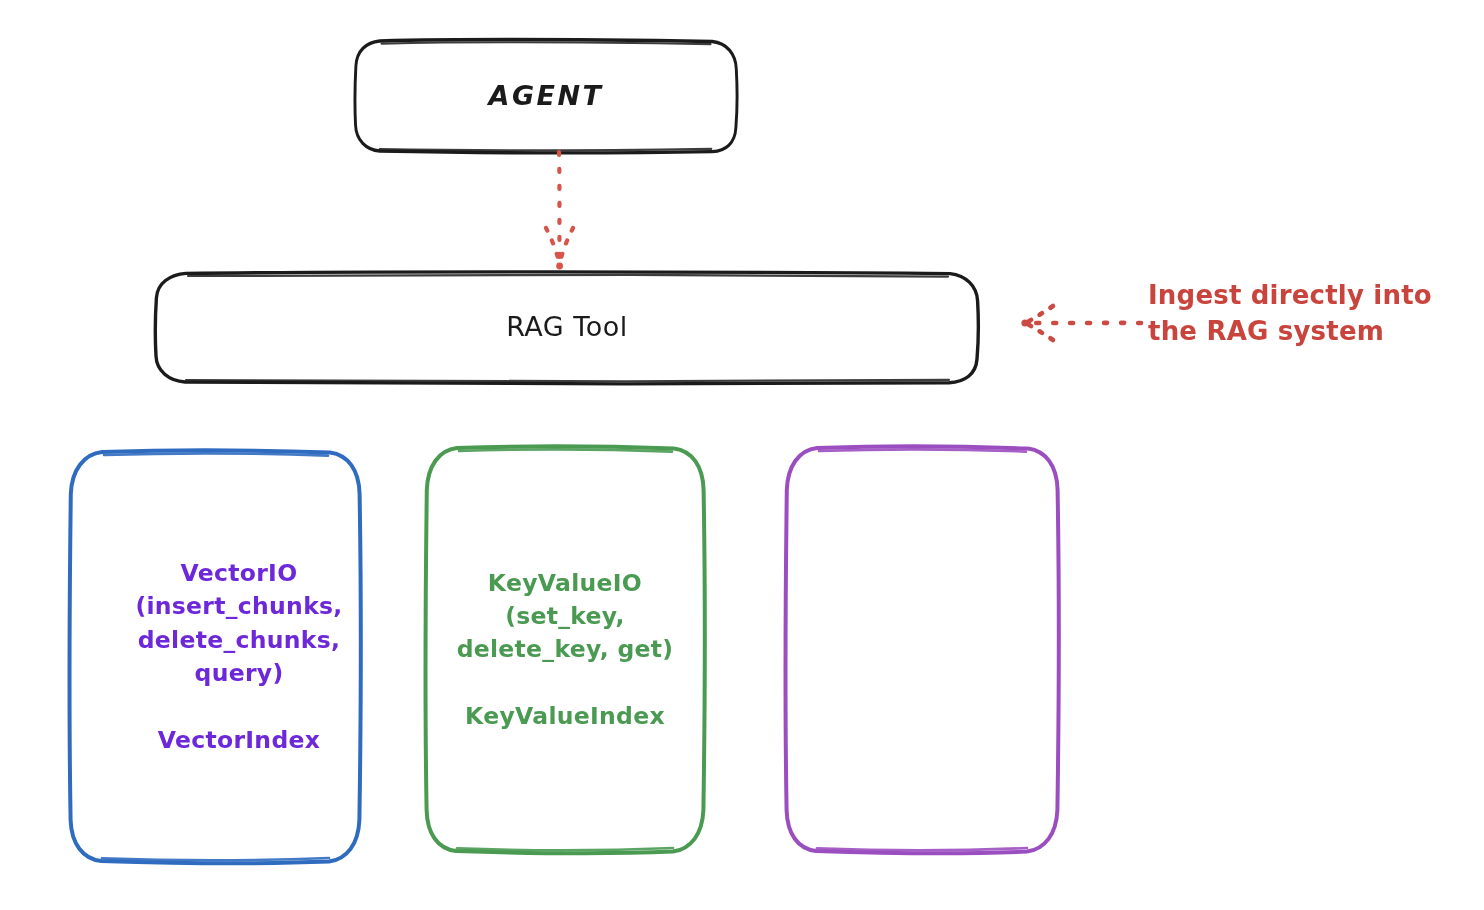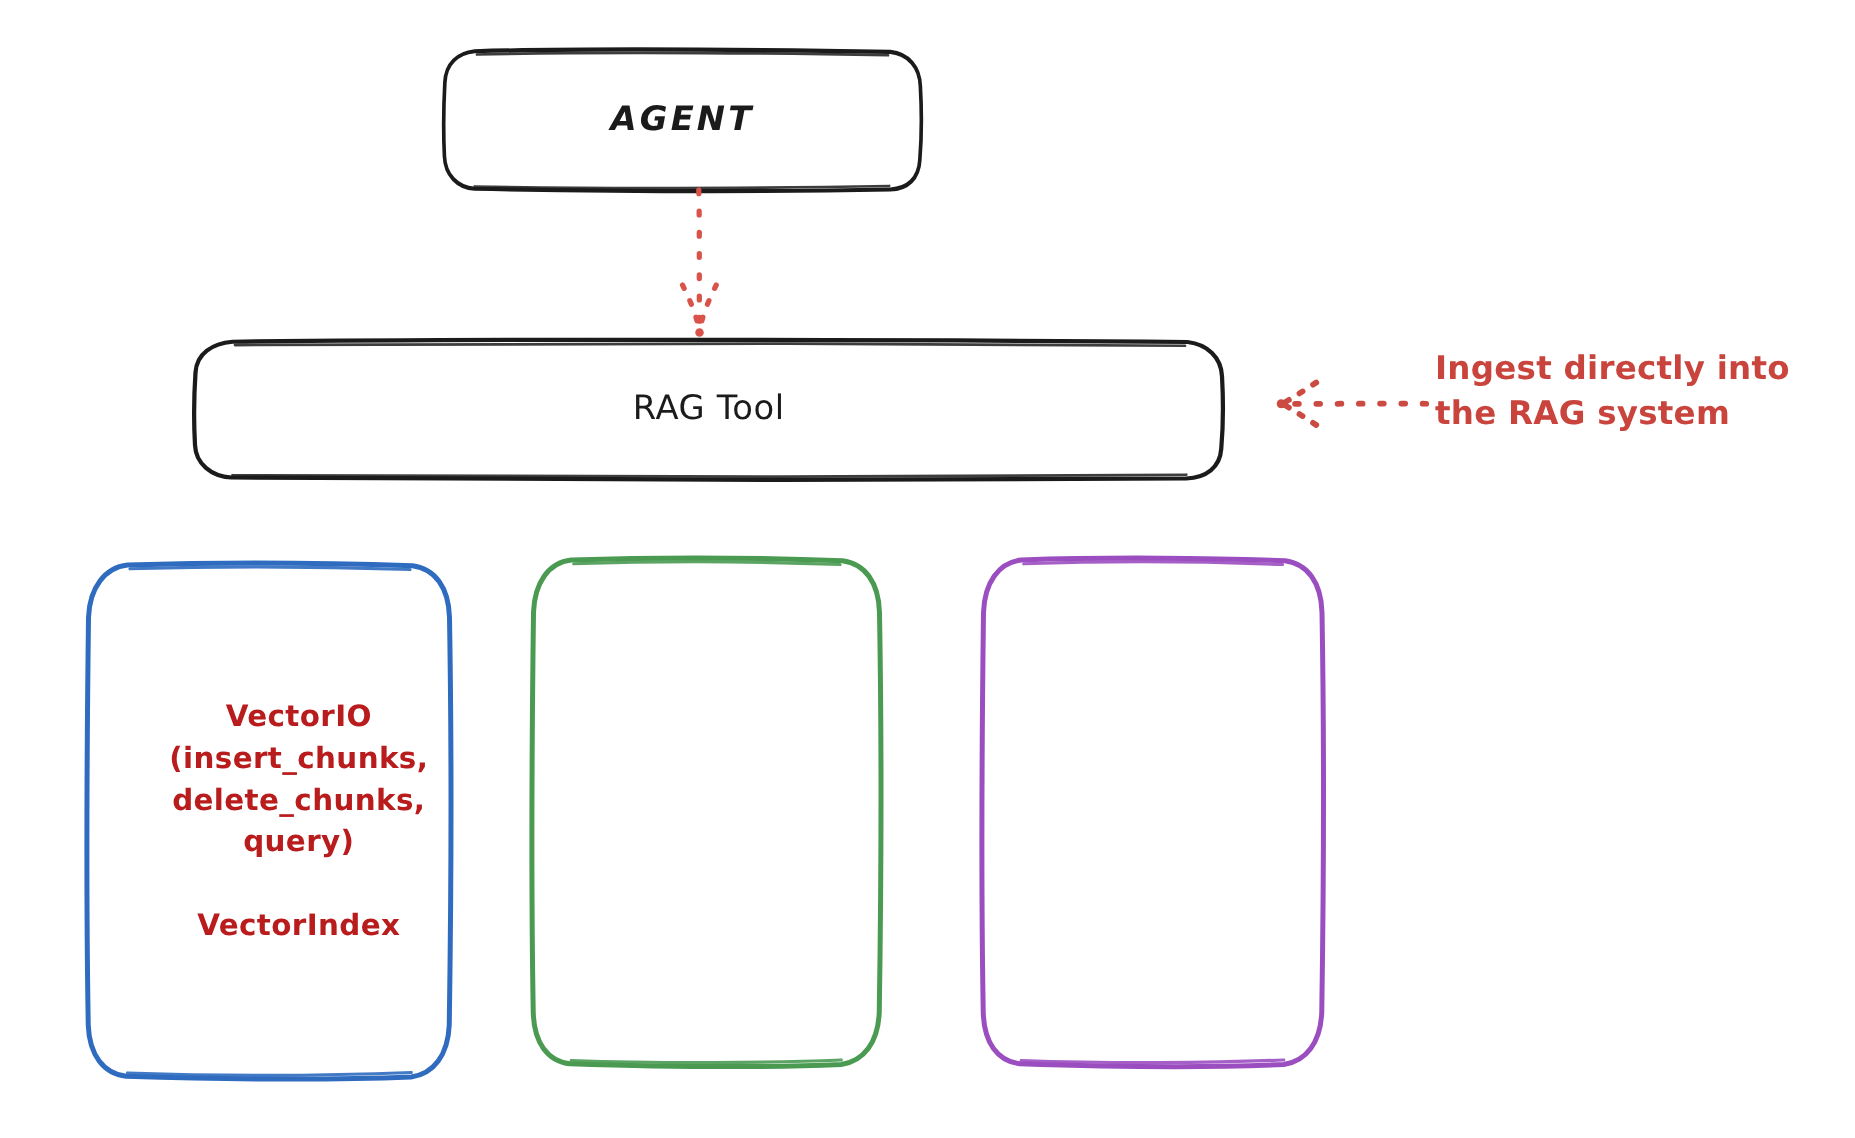--- a/index.html
+++ b/index.html
@@ -88,21 +88,21 @@
     line-height: 1.42;
     padding: 0 6px;
   }
 
   #vector-io-node {
     left: 68px;
     top: 448px;
     width: 294px;
     height: 418px;
   }
-  #vector-io-node .node-label { color: #b91c1c; margin-left: 48px; }
+  #vector-io-node .node-label { color: #6d28d9; margin-left: 48px; }
 
   #key-value-io-node {
     left: 424px;
     top: 444px;
     width: 282px;
     height: 412px;
   }
   #key-value-io-node .node-label { color: #4a9a52; }
 
   #relational-io-node {
@@ -213,20 +213,25 @@
 
   <div class="node provider-node" id="key-value-io-node">
     <svg class="node-svg" viewBox="0 0 282 412" preserveAspectRatio="none">
       <path d="M33,4 C105,1.5 192,2.4 250,4.6 C268,7 279,22 279.6,46
                C281.2,138 280.8,276 279.4,366 C278.4,390 267,405 249,407.6
                C192,410 105,409.4 32,407 C14,405 3.2,390 2.6,366
                C1,276 1.6,140 2.8,46 C3.6,22 15,6 33,4 Z" fill="#ffffff" stroke="#4a9a52" stroke-width="4" stroke-linecap="round" stroke-linejoin="round"></path>
       <path d="M35,7 C106,4.6 190,5.4 248,7.6" fill="none" stroke="#4a9a52" stroke-width="2.6" stroke-linecap="round" opacity="0.9"></path>
       <path d="M33,404.4 C106,407 192,406.4 249,404" fill="none" stroke="#4a9a52" stroke-width="2.6" stroke-linecap="round" opacity="0.9"></path>
     </svg>
+    <div class="node-label">KeyValueIO
+(set_key,
+delete_key, get)
+
+KeyValueIndex</div>
   </div>
 
   <div class="node provider-node" id="relational-io-node">
     <svg class="node-svg" viewBox="0 0 276 412" preserveAspectRatio="none">
       <path d="M33,4 C103,1.5 188,2.4 244,4.6 C262,7 273,22 273.6,46
                C275.2,138 274.8,276 273.4,366 C272.4,390 261,405 243,407.6
                C188,410 103,409.4 32,407 C14,405 3.2,390 2.6,366
                C1,276 1.6,140 2.8,46 C3.6,22 15,6 33,4 Z" fill="#ffffff" stroke="#9b4ec0" stroke-width="4" stroke-linecap="round" stroke-linejoin="round"></path>
       <path d="M35,7 C104,4.6 186,5.4 242,7.6" fill="none" stroke="#9b4ec0" stroke-width="2.6" stroke-linecap="round" opacity="0.9"></path>
       <path d="M33,404.4 C104,407 188,406.4 243,404" fill="none" stroke="#9b4ec0" stroke-width="2.6" stroke-linecap="round" opacity="0.9"></path>

